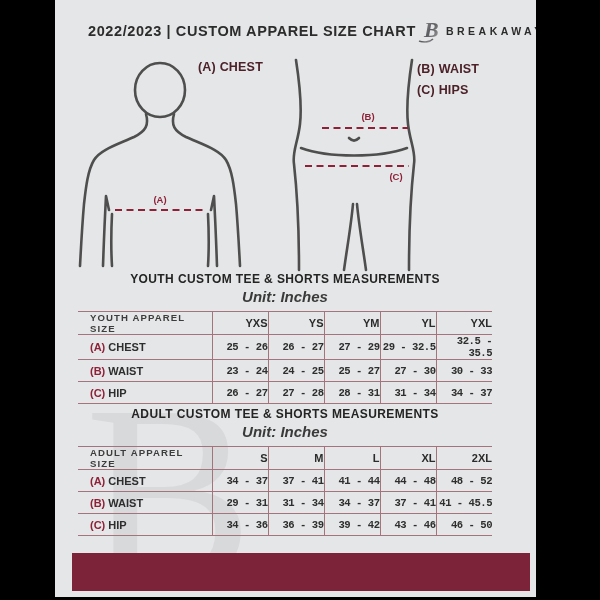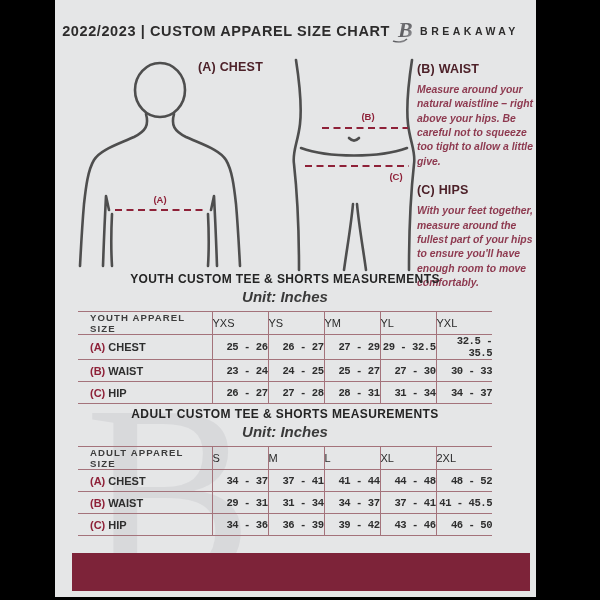--- a/index.html
+++ b/index.html
@@ -5,21 +5,21 @@
   html,body{margin:0;padding:0}
   body{width:600px;height:600px;background:#000;position:relative;overflow:hidden;
        font-family:"Liberation Sans", sans-serif;}
   .page{position:absolute;left:55px;top:0;width:481px;height:597px;background:#e5e6e7;overflow:hidden}
 
   
   .watermark{position:absolute;left:30px;top:368px;font-family:"Liberation Serif",serif;
              font-size:252px;line-height:1;color:#8f8f98;opacity:.14;pointer-events:none}
 
   
-  .hdr{position:absolute;left:0;top:18px;width:100%;display:flex;justify-content:center;
+  .hdr{position:absolute;left:0;top:18px;width:100%;display:flex;justify-content:space-between;
        align-items:center;padding:0 43px 0 33px;box-sizing:border-box}
   .hdr-title{font-weight:800;font-size:14.5px;letter-spacing:.6px;color:#2d2c2c;white-space:nowrap}
   .brand{display:flex;align-items:center;gap:7px}
   .brand-name{font-weight:800;font-size:10.5px;letter-spacing:3.5px;color:#2d2c2c}
 
   
   .instr{position:absolute;color:#8e3a50}
   .instr h3{margin:0 0 7px 0;font-size:12.5px;font-weight:800;color:#4d2129;letter-spacing:.2px}
   .instr p{margin:0 0 14px 0;font-size:10.4px;line-height:1.38;font-style:italic;font-weight:600}
   .instr-chest{left:143px;top:60px;width:108px}
@@ -32,21 +32,21 @@
   .sec-title{font-size:12px;font-weight:800;color:#242424;letter-spacing:.4px}
   .sec-unit{font-size:15px;font-style:italic;font-weight:600;color:#3a3a3a;margin-top:2px;margin-bottom:6px}
   table{border-collapse:collapse;width:414px;table-layout:fixed}
   col.lbl{width:134px}
   col.val{width:56px}
   tr{height:22px}
   thead tr{height:23px}
   tbody tr,thead tr{border-top:1.2px solid #a4737b;border-bottom:1.2px solid #a4737b}
   th+th,td+td{border-left:1.2px solid #a4737b}
   th,td{padding:0;vertical-align:middle;background:transparent}
-  th.size{font-size:11px;font-weight:400;color:#2b2b2b;text-align:left}
+  th.size{font-size:11px;font-weight:700;color:#2b2b2b;text-align:right}
   th.cap{font-size:9.6px;font-weight:600;letter-spacing:1.1px;color:#3d3d3d;text-align:left;padding-left:12px}
   td.lbl{font-size:11px;font-weight:700;color:#2e2e2e;text-align:left;padding-left:12px}
   td.lbl .pfx{color:#8e2138;font-weight:800}
   td.val{font-size:10.6px;font-weight:600;color:#2e2e2e;text-align:right;
          font-family:"Liberation Mono","DejaVu Sans Mono",monospace;letter-spacing:-0.5px}
   .sec-youth{top:272px}
   .sec-adult{top:407px}
 
   .footer-bar{position:absolute;left:17px;top:553px;width:458px;height:38px;background:#7d2339}
 
@@ -104,23 +104,21 @@
     <text class="mark" x="80" y="62" text-anchor="middle">(B)</text>
     <text class="mark" x="108" y="122" text-anchor="middle">(C)</text>
   </svg>
 
   <div class="instr instr-chest">
     <h3>(A) CHEST</h3>
   </div>
 
   <div class="instr instr-right">
     <h3>(B) WAIST</h3>
-    <p>Measure around your natural waistline – right above your hips. Be careful not to squeeze too tight to allow a little give.</p>
     <h3>(C) HIPS</h3>
-    <p>With your feet together, measure around the fullest part of your hips to ensure you'll have enough room to move comfortably.</p>
   </div>
 
   <div class="section sec-youth">
     <div class="sec-title">YOUTH CUSTOM TEE &amp; SHORTS MEASUREMENTS</div>
     <div class="sec-unit">Unit: Inches</div>
     <table>
       <colgroup>
           <col class="lbl">
           <col class="val">
           <col class="val">

